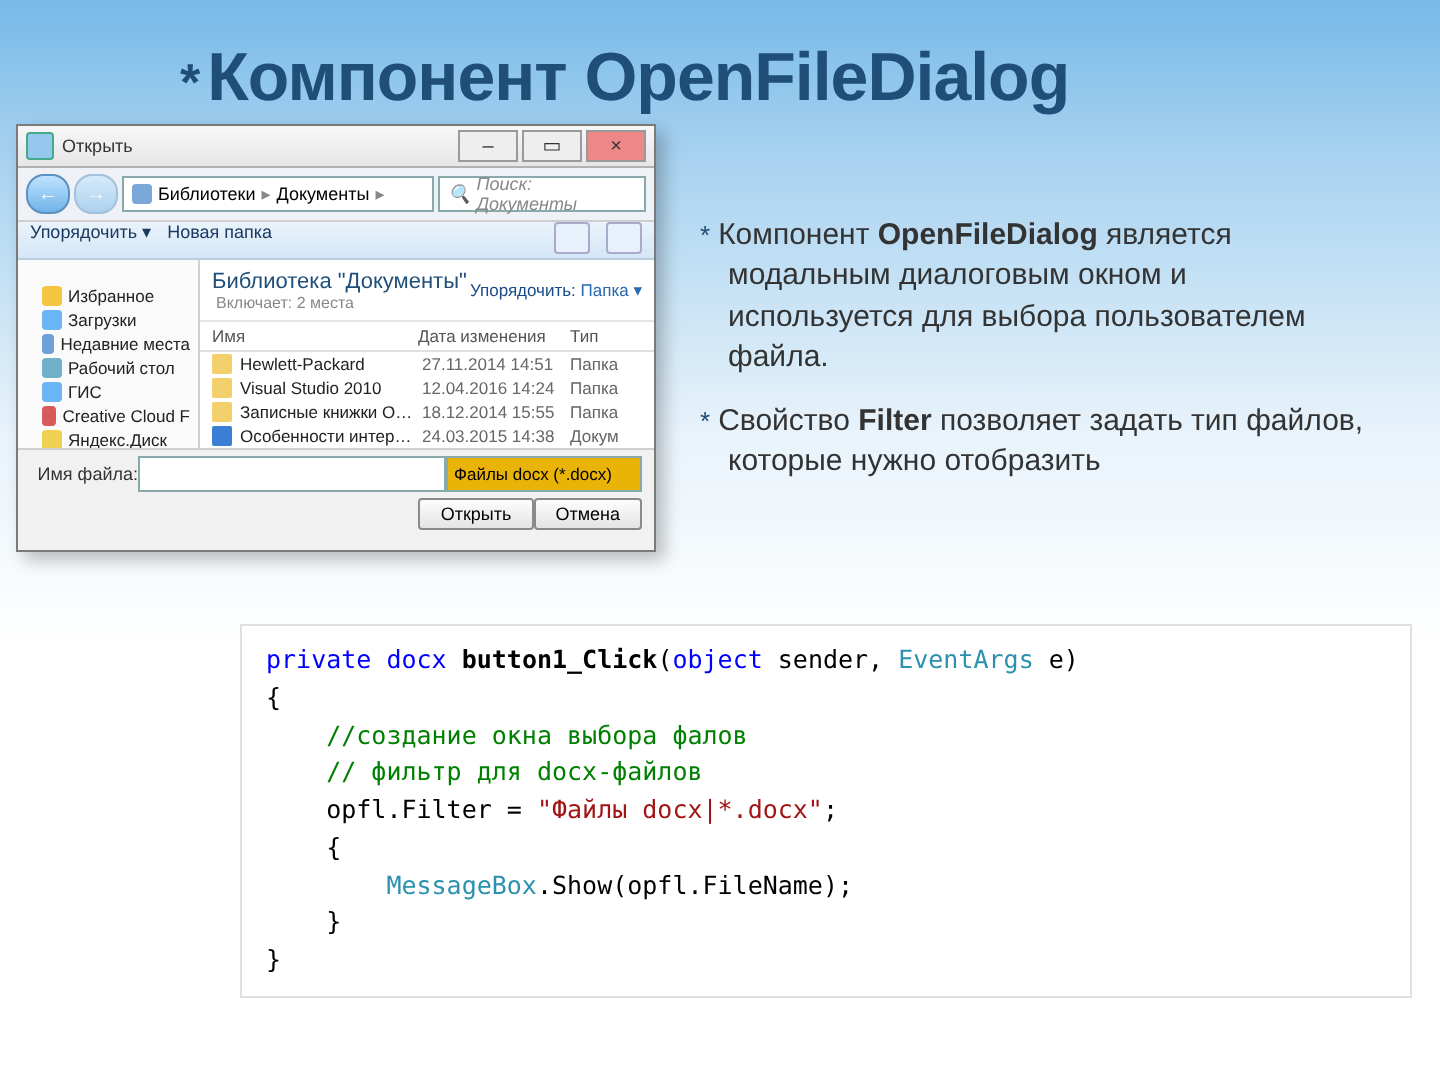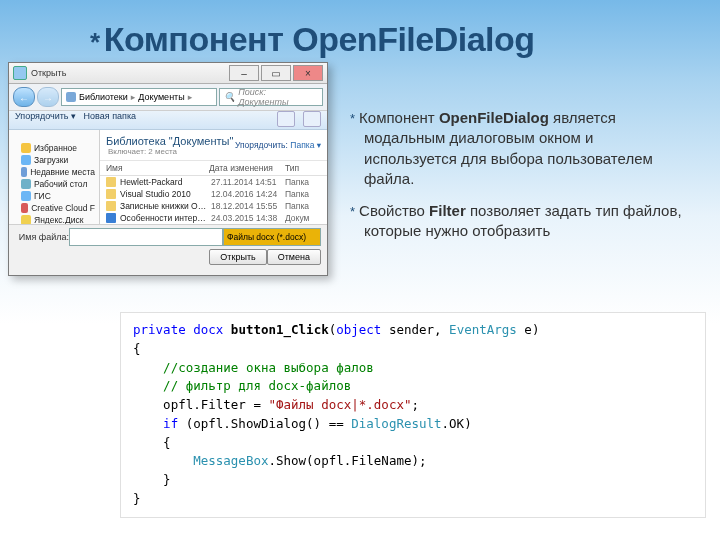--- a/index.html
+++ b/index.html
@@ -261,18 +261,17 @@
   <p><span class="b-star">*</span><span>Компонент </span><b>OpenFileDialog</b><span> является модальным диалоговым окном и используется для выбора пользователем файла.</span></p>
   <p><span class="b-star">*</span><span>Свойство </span><b>Filter</b><span> позволяет задать тип  файлов, которые нужно отобразить</span></p>
 </div>
 
 <div class="code">
 <div><span class="kw">private</span><span class="kw"> docx</span><b> button1_Click</b><span>(</span><span class="kw">object</span><span> sender, </span><span class="type">EventArgs</span><span> e)</span></div>
 <div>{</div>
 <div class="cmt" style="white-space:pre">    //создание окна выбора фалов</div>
 <div class="cmt" style="white-space:pre">    // фильтр для docx-файлов</div>
 <div style="white-space:pre"><span>    opfl.Filter = </span><span class="str">"Файлы docx|*.docx"</span><span>;</span></div>
-<div style="white-space:pre"><span class="kw">    if</span><span> (opfl.ShowDialog() == </span><span class="type">DialogResult</span><span>.OK)</span></div>
 <div style="white-space:pre">    {</div>
 <div style="white-space:pre"><span class="type">        MessageBox</span><span>.Show(opfl.FileName);</span></div>
 <div style="white-space:pre">    }</div>
 <div>}</div>
 </div>
 
 </body></html>

